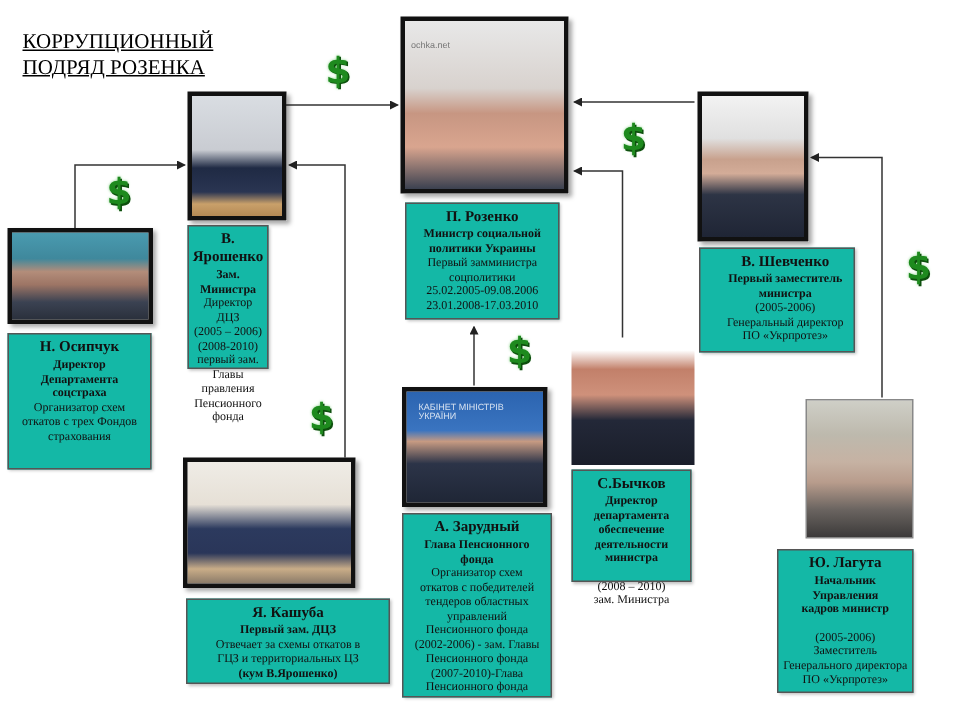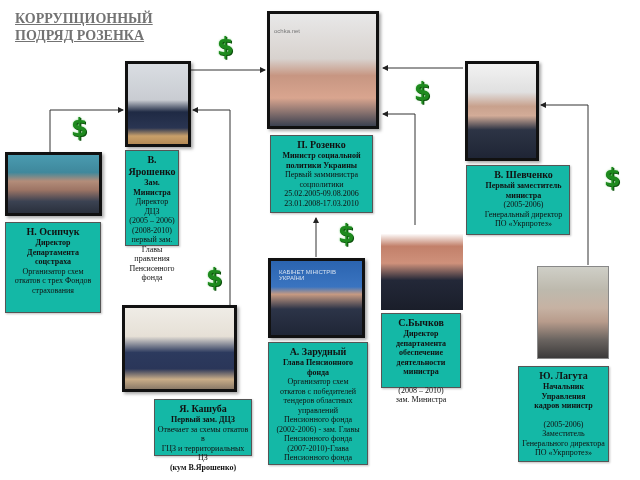--- a/index.html
+++ b/index.html
@@ -1,19 +1,19 @@
 <!DOCTYPE html>
 <html><head>
 <meta charset="utf-8">
 <style>
   * { box-sizing: border-box; margin: 0; padding: 0; }
   body { width: 640px; height: 480px; background: #ffffff; position: relative; overflow: hidden;
          font-family: "Liberation Serif", serif; color: #111; }
-  .title { position: absolute; left: 15px; top: 10px; font-size: 14px; font-weight: bold;
-           text-decoration: underline; line-height: 17px; color: #737373; }
+  .title { position: absolute; left: 15px; top: 20px; font-size: 14px; font-weight: normal;
+           text-decoration: underline; line-height: 17px; color: #000000; }
   .photo { position: absolute; border: 3px solid #111; box-shadow: 2px 2px 3px rgba(0,0,0,0.35);
            overflow: hidden; }
   .photo.thin { border: 1px solid #888; box-shadow: none; }
   .box { position: absolute; border: 1px solid #555; background: #14b8a6; text-align: center;
          font-size: 8px; line-height: 9.5px; padding: 3px 2px; box-shadow: 1px 1px 2px rgba(0,0,0,0.25); }
   .box .nm { font-size: 10px; font-weight: bold; line-height: 12px; }
   .box .rl { font-weight: bold; font-size: 8px; }
   .dollar { position: absolute; font-family: "DejaVu Sans", sans-serif; font-weight: bold; font-size: 24px;
             color: #1e8a1e; text-shadow: 1px 1px 0 #0d4f0d, 0 0 2px #7fd07f; line-height: 24px; }
   svg.lines { position: absolute; left: 0; top: 0; }
@@ -137,21 +137,21 @@
   <div>тендеров областных</div>
   <div>управлений</div>
   <div>Пенсионного фонда</div>
   <div>(2002-2006) - зам. Главы</div>
   <div>Пенсионного фонда</div>
   <div>(2007-2010)-Глава</div>
   <div>Пенсионного фонда</div>
 </div>
 
 <div class="photo bg-kashuba" style="left:122px;top:305px;width:115px;height:87px;"></div>
-<div class="box" style="left:124px;top:399px;width:98px;height:57px;margin-left:30px;">
+<div class="box" style="left:124px;top:399px;width:136px;height:57px;">
   <div class="nm">Я. Кашуба</div>
   <div class="rl">Первый зам. ДЦЗ</div>
   <div>Отвечает за схемы откатов в</div>
   <div>ГЦЗ и территориальных  ЦЗ</div>
   <div class="rl">(кум В.Ярошенко)</div>
 </div>
 
 <div class="photo thin bg-laguta" style="left:537px;top:266px;width:72px;height:93px;"></div>
 <div class="box" style="left:518px;top:366px;width:91px;height:96px;">
   <div class="nm">Ю. Лагута</div>

